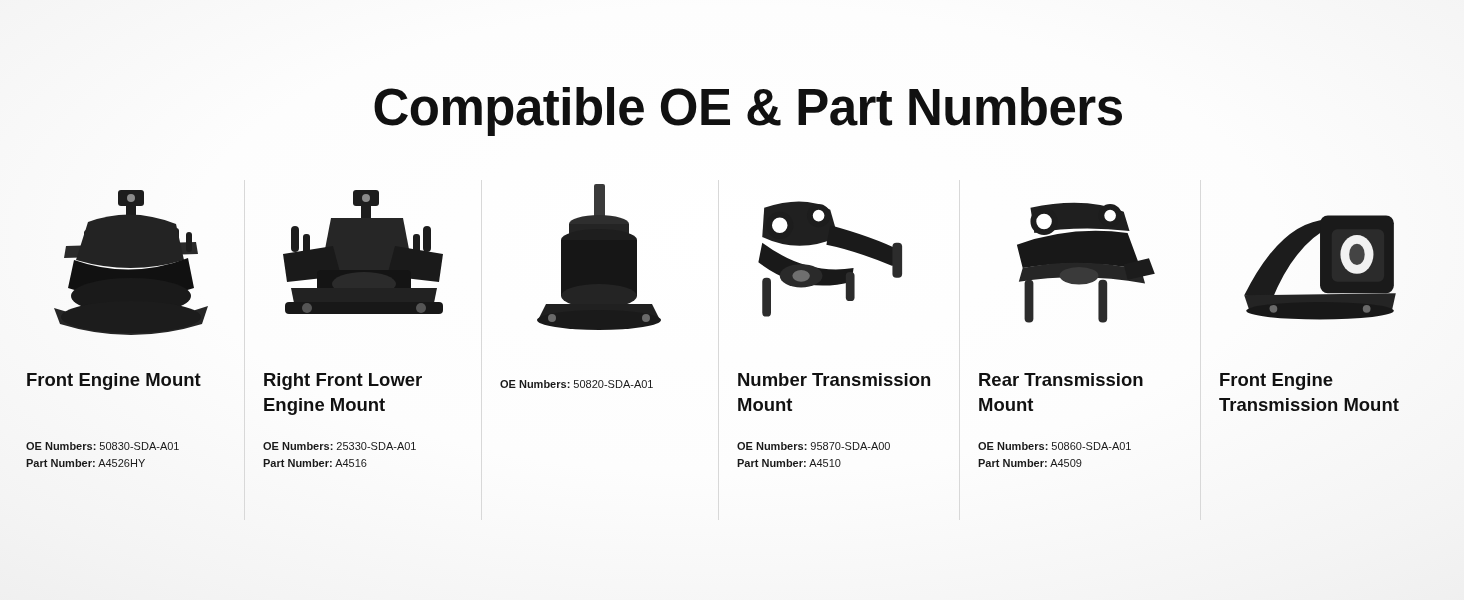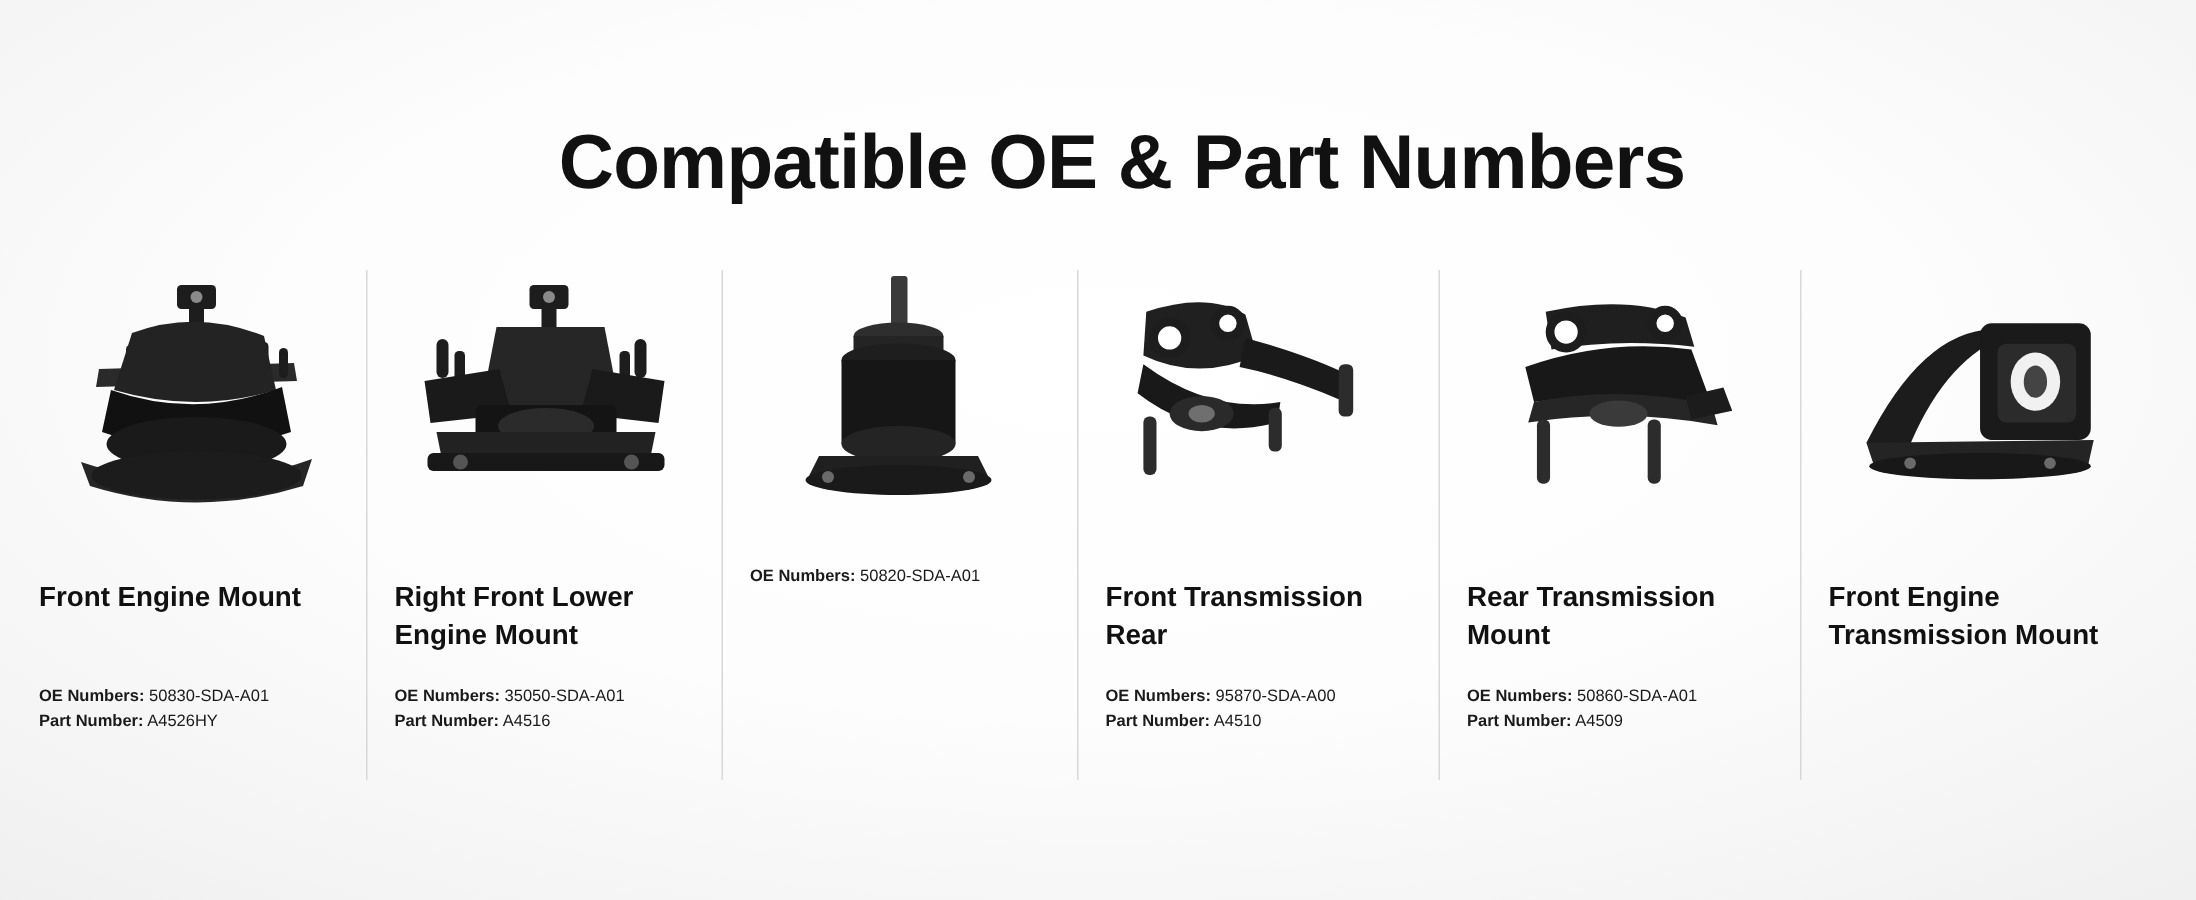--- a/index.html
+++ b/index.html
@@ -62,21 +62,21 @@
   .figure {
     height: 178px;
     display: flex;
     align-items: center;
     justify-content: center;
   }
   .figure svg {
     display: block;
   }
   .part-title {
-    margin-top: 28px;
+    margin-top: 10px;
     font-size: 18.5px;
     line-height: 1.35;
     font-weight: bold;
     color: #111111;
     min-height: 52px;
   }
   .specs {
     margin-top: 18px;
     font-size: 11px;
     line-height: 1.55;
@@ -145,21 +145,21 @@
               <ellipse cx="101" cy="100" rx="32" ry="12" fill="#2b2b2b"></ellipse>
               <path d="M28 104 L174 104 L170 124 L32 124 Z" fill="#222"></path>
               <rect x="22" y="118" width="158" height="12" rx="4" fill="#181818"></rect>
               <circle cx="44" cy="124" r="5" fill="#555"></circle>
               <circle cx="158" cy="124" r="5" fill="#555"></circle>
             </g>
           </svg>
         </div>
         <div class="part-title">Right Front Lower Engine Mount</div>
         <div class="specs">
-          <div class="row"><span class="lbl">OE Numbers:</span> <span>35050-SDA-A01</span></div>
+          <div class="row"><span class="lbl">OE Numbers:</span> <span>25330-SDA-A01</span></div>
           <div class="row"><span class="lbl">Part Number:</span> <span>A4516</span></div>
         </div>
       </div>
     </div>
 
     <div class="card">
       <div class="card-inner">
         <div class="figure">
           <svg width="200" height="170" viewBox="0 0 200 170">
             <g fill="#1d1d1d">
@@ -193,21 +193,21 @@
               <path d="M96 40 Q140 52 168 66 L160 82 Q122 66 92 60 Z" fill="#1a1a1a"></path>
               <rect x="160" y="58" width="10" height="36" rx="4" fill="#2c2c2c"></rect>
               <path d="M26 58 Q72 92 120 84 L118 98 Q66 112 22 78 Z" fill="#191919"></path>
               <ellipse cx="66" cy="92" rx="22" ry="12" fill="#2a2a2a"></ellipse>
               <ellipse cx="66" cy="92" rx="9" ry="6" fill="#6f6f6f"></ellipse>
               <rect x="26" y="94" width="9" height="40" rx="4" fill="#2c2c2c"></rect>
               <rect x="112" y="88" width="9" height="30" rx="4" fill="#2c2c2c"></rect>
             </g>
           </svg>
         </div>
-        <div class="part-title">Front Transmission Rear</div>
+        <div class="part-title">Number Transmission Mount</div>
         <div class="specs">
           <div class="row"><span class="lbl">OE Numbers:</span> <span>95870-SDA-A00</span></div>
           <div class="row"><span class="lbl">Part Number:</span> <span>A4510</span></div>
         </div>
       </div>
     </div>
 
     <div class="card">
       <div class="card-inner">
         <div class="figure">

